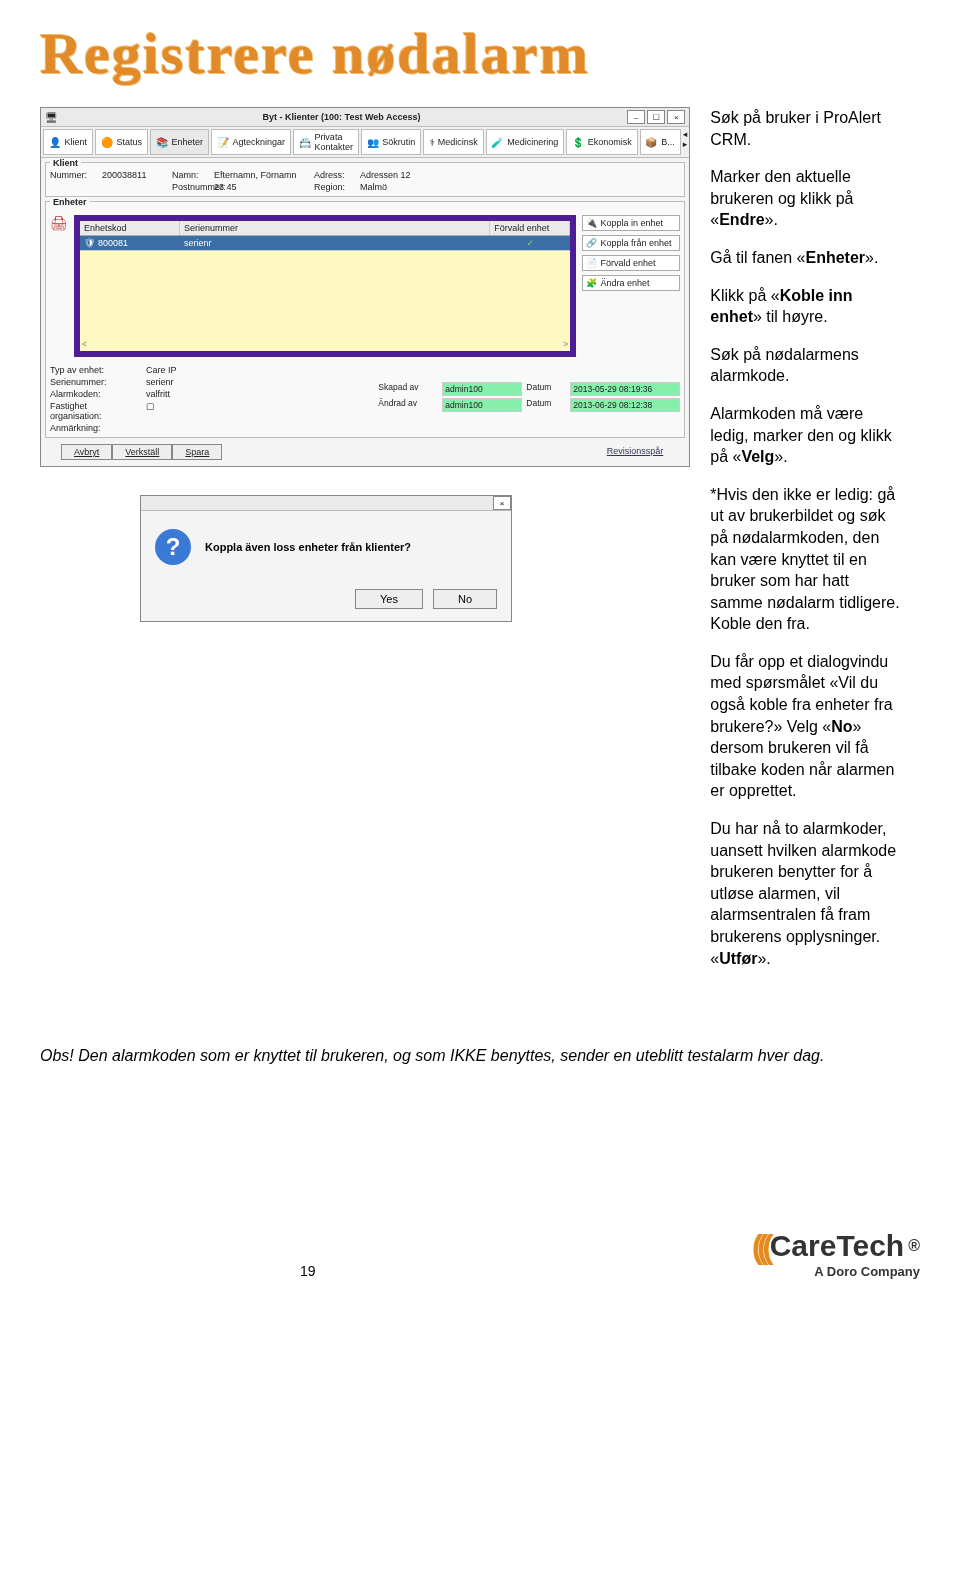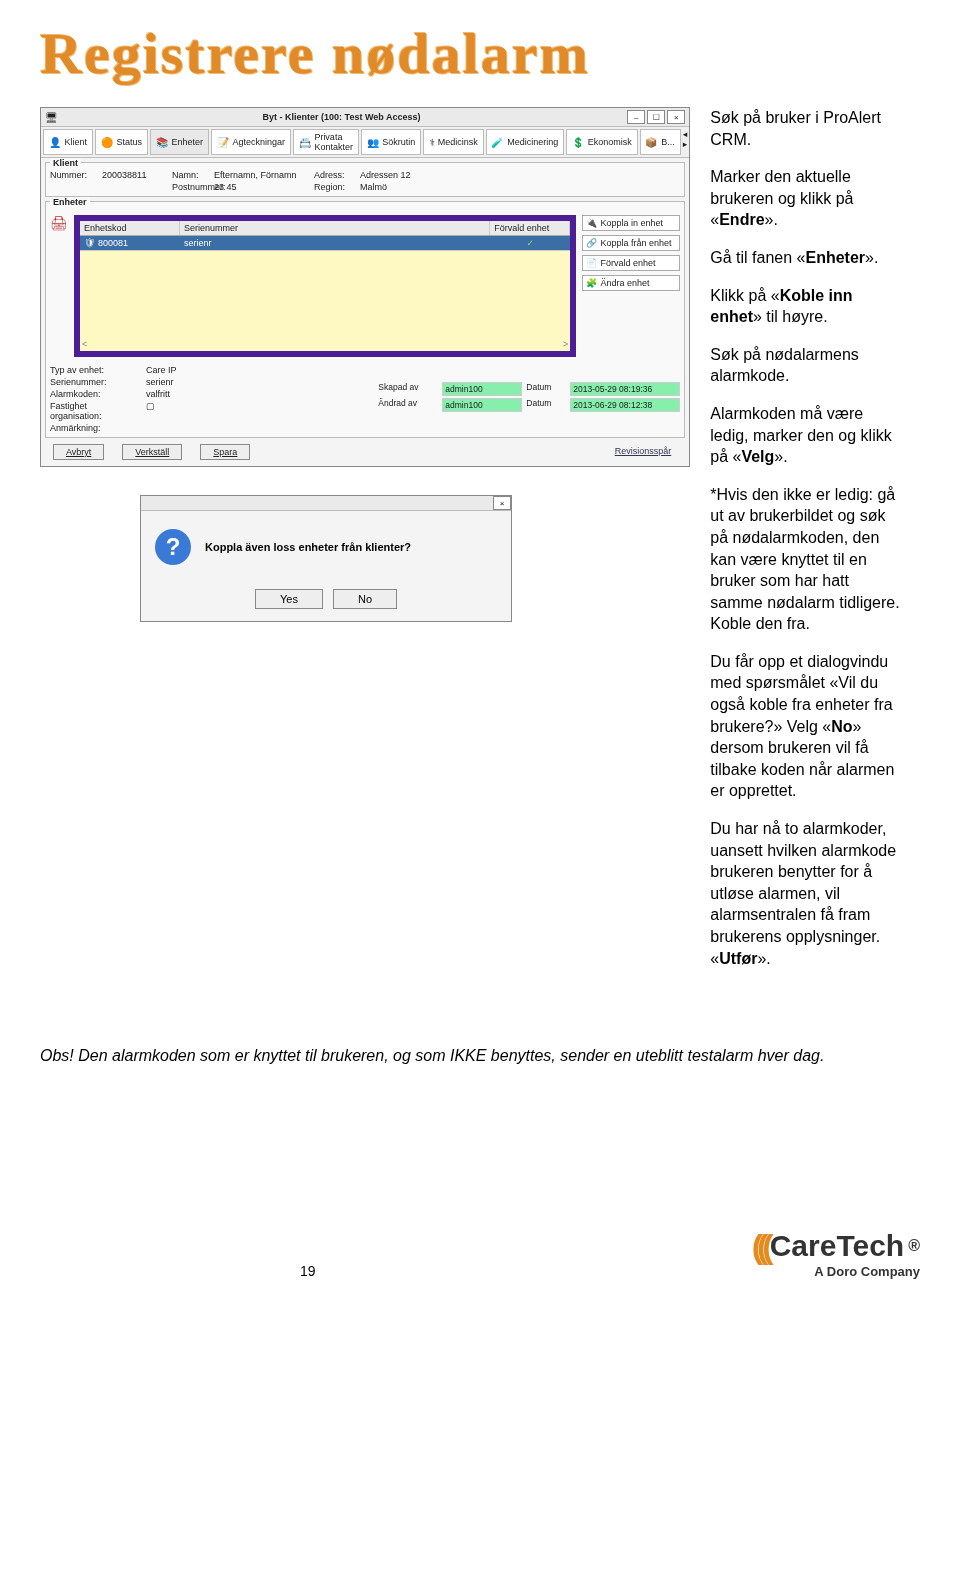--- a/index.html
+++ b/index.html
@@ -94,36 +94,36 @@
   .grid-row .tick { color: #7fdd7f; text-align: center;}
   .grid-scroll { flex:1; border-top:1px solid #ccc; display:flex; justify-content:space-between; align-items:flex-end; padding:2px; font-size:9px; color:#888;}
   .side-actions { width: 98px; display: flex; flex-direction: column; gap: 4px; }
   .side-btn { border: 1px solid #aaa; background: #fff; padding: 2px 3px; display: flex; align-items: center; gap: 3px; font-size: 9px;}
 
   .lower-fields { display: grid; grid-template-columns: 90px 120px; gap: 2px 6px; font-size: 9px; margin-top: 4px;}
   .meta-row { display: grid; grid-template-columns: 60px 80px 40px 110px; gap: 2px 4px; font-size: 8.5px; margin-left: auto;}
   .meta-row .boxed { border: 1px solid #ccc; background: #86efac; padding: 1px 2px;}
   .lower-wrap { display:flex; gap:10px; margin-top:4px;align-items:center;}
 
-  .btn-row { display: flex; gap: 18px; margin: 6px 12px; }
+  .btn-row { display: flex; gap: 0; margin: 6px 20px; }
   .abtn { border: 1px solid #888; background: #eee; padding: 2px 12px; font-size: 9px; }
   .rev { margin-left:auto; font-size:9px; padding:2px 6px; text-decoration: underline; color:#335;}
 
   
   .dialog {
     border: 1px solid #888;
     background: #f4f4f4;
     width: 370px;
     margin: 28px 0 0 100px;
     font-size: 11px;
   }
   .dialog .bar { display:flex; justify-content:flex-end; border-bottom:1px solid #bbb; background:#eaeaea;}
   .dialog .body { display:flex; gap:14px; padding: 18px 14px; align-items:center;}
   .qmark { width:36px; height:36px; border-radius:50%; background:#3a7ad6; color:#fff; display:flex; align-items:center; justify-content:center; font-size:24px; font-weight:bold;}
-  .dialog .bbtns { display:flex; justify-content:center; gap:10px; padding: 6px 14px 12px;}
+  .dialog .bbtns { display:flex; justify-content:flex-end; gap:10px; padding: 6px 14px 12px;}
   .dbtn { border:1px solid #888; background:#eee; padding: 3px 24px; font-size:11px;}
 
   
   .obs { font-style: italic; font-size: 16px; margin-top: 60px; line-height:1.35;}
 
   
   .footer { display:flex; justify-content:space-between; align-items:flex-end; margin-top: 160px;}
   .pagenum { font-size: 14px; margin-left: 260px;}
   .caretech-logo { text-align:right; }
   .caretech-word { font-size: 30px; font-weight: bold; color:#333; display:flex; align-items:center; justify-content:flex-end;}

